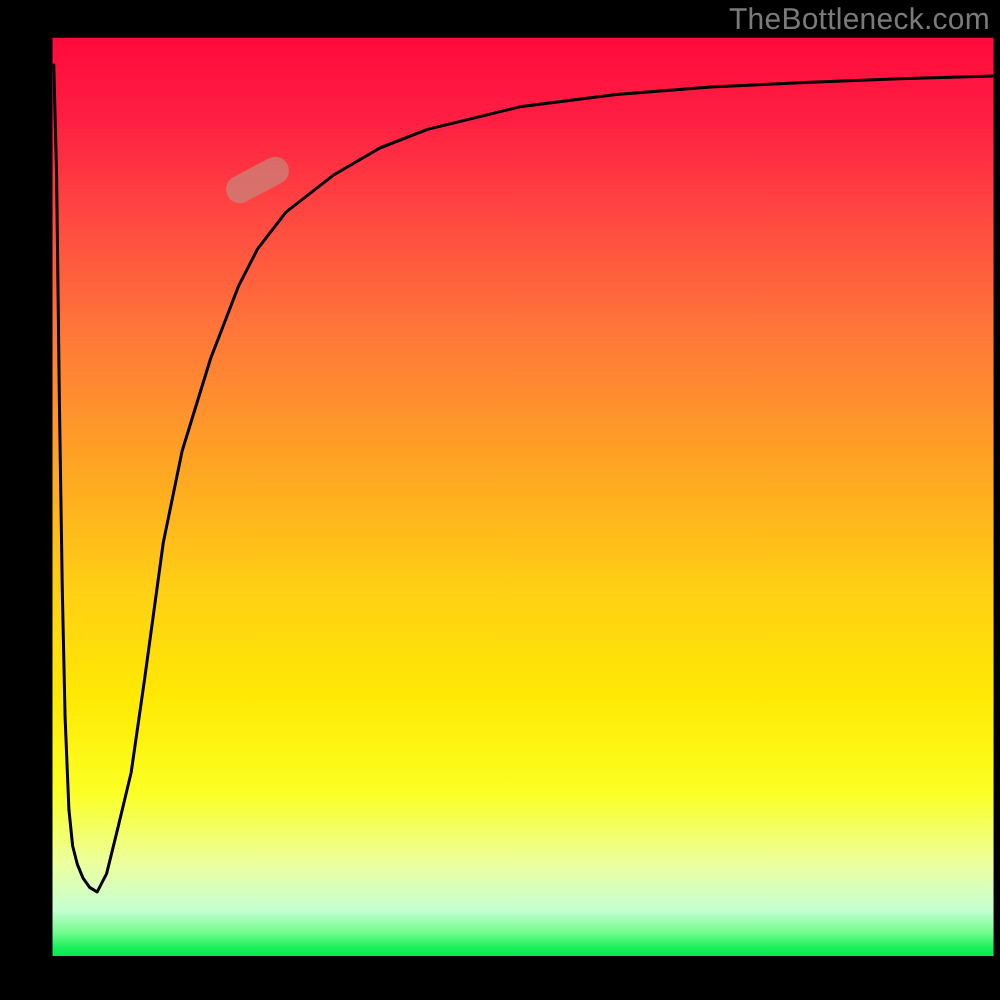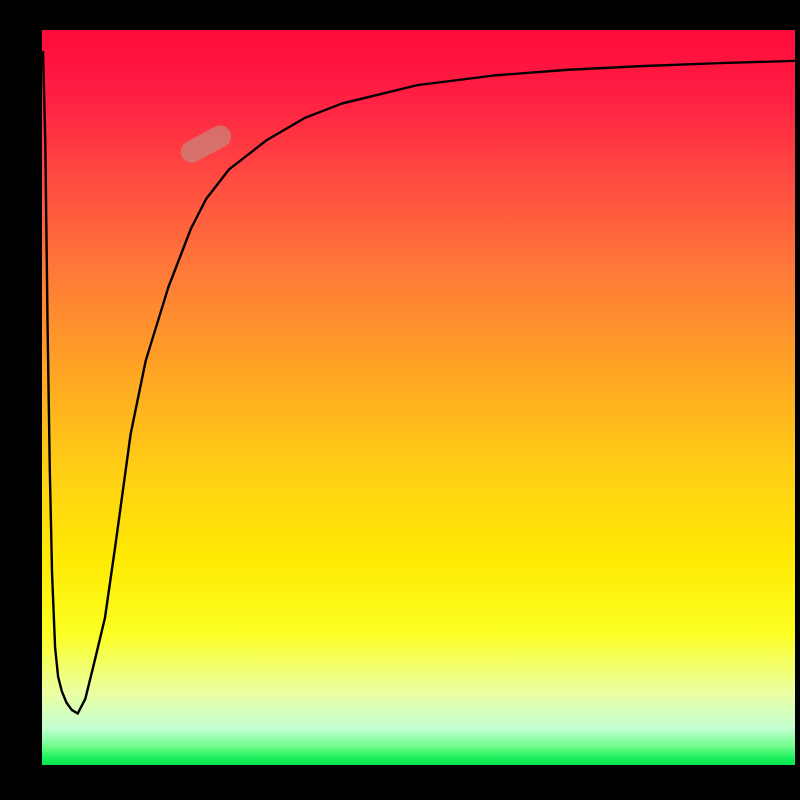--- a/index.html
+++ b/index.html
@@ -86,20 +86,21 @@
     border-radius: 11px;
     transform-origin: center center;
     z-index: 3;
   }
 </style>
 </head>
 <body>
 
 <div class="stage">
 
+  <div class="attribution">TheBottleneck.com</div>
 
   <div class="plot-area">
     <div class="gradient-bg"></div>
 
     <svg class="curve" viewBox="0 0 755 735" preserveAspectRatio="none">
       <path id="curve-path" fill="none" stroke="#000" stroke-width="2.4" stroke-linecap="round" stroke-linejoin="round" d="M 3.02 22.05 L 5.28 110.25 L 7.55 294.00 L 9.82 441.00 L 12.08 543.90 L 15.10 617.40 L 18.12 646.80 L 21.89 661.50 L 26.43 672.52 L 31.71 679.88 L 37.75 683.55 L 45.30 668.85 L 54.36 632.10 L 64.93 588.00 L 75.50 514.50 L 90.60 404.25 L 105.70 330.75 L 128.35 257.25 L 151.00 198.45 L 166.10 169.05 L 188.75 139.65 L 226.50 110.25 L 264.25 88.20 L 302.00 73.50 L 377.50 55.13 L 453.00 45.57 L 528.50 39.69 L 604.00 36.01 L 679.50 33.08 L 755.00 30.87"></path>
     </svg>
 
     <div class="marker" id="pill-marker" style="left: 139.1px; top: 102.925px; transform: rotate(-28deg);"></div>
   </div>

